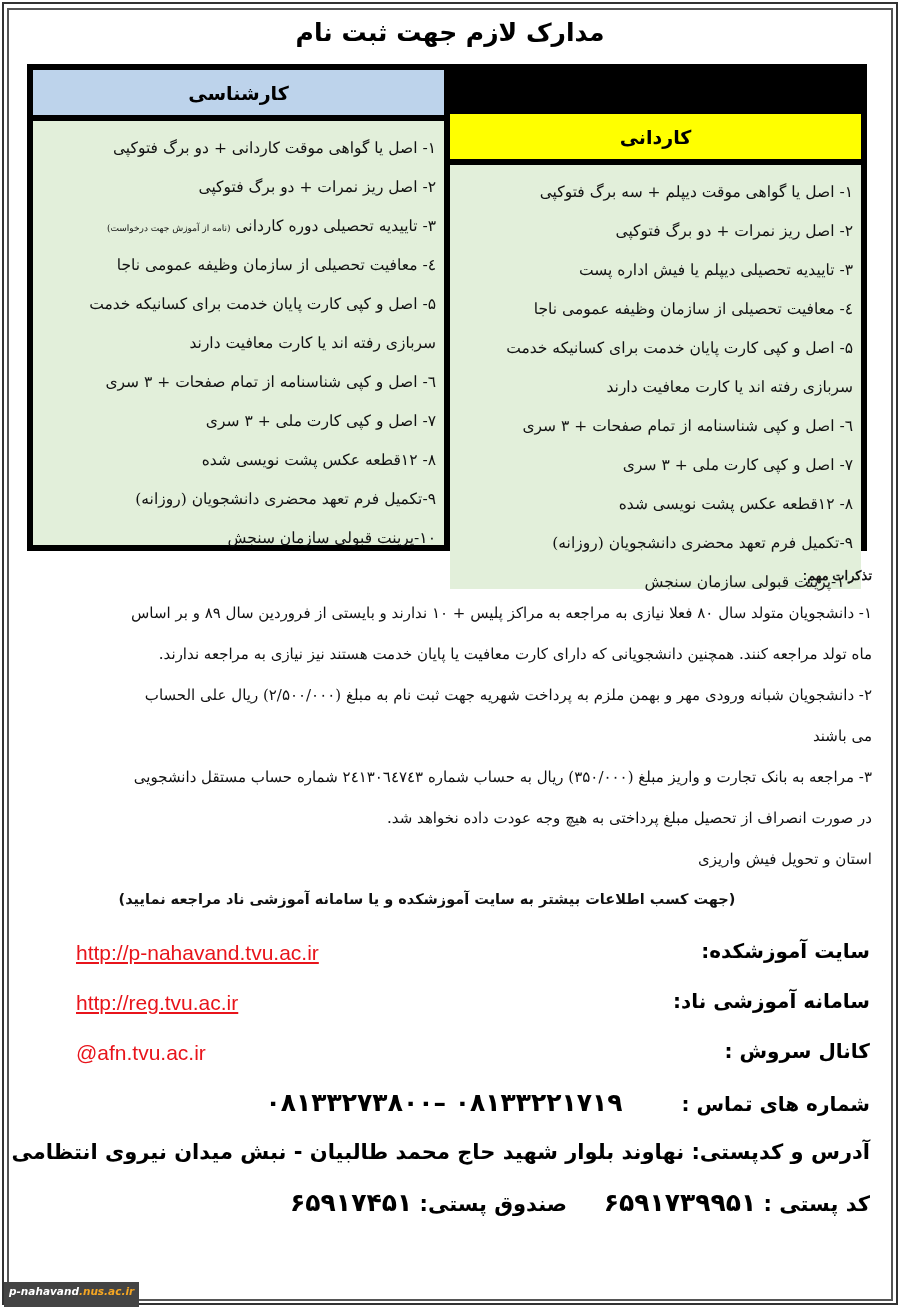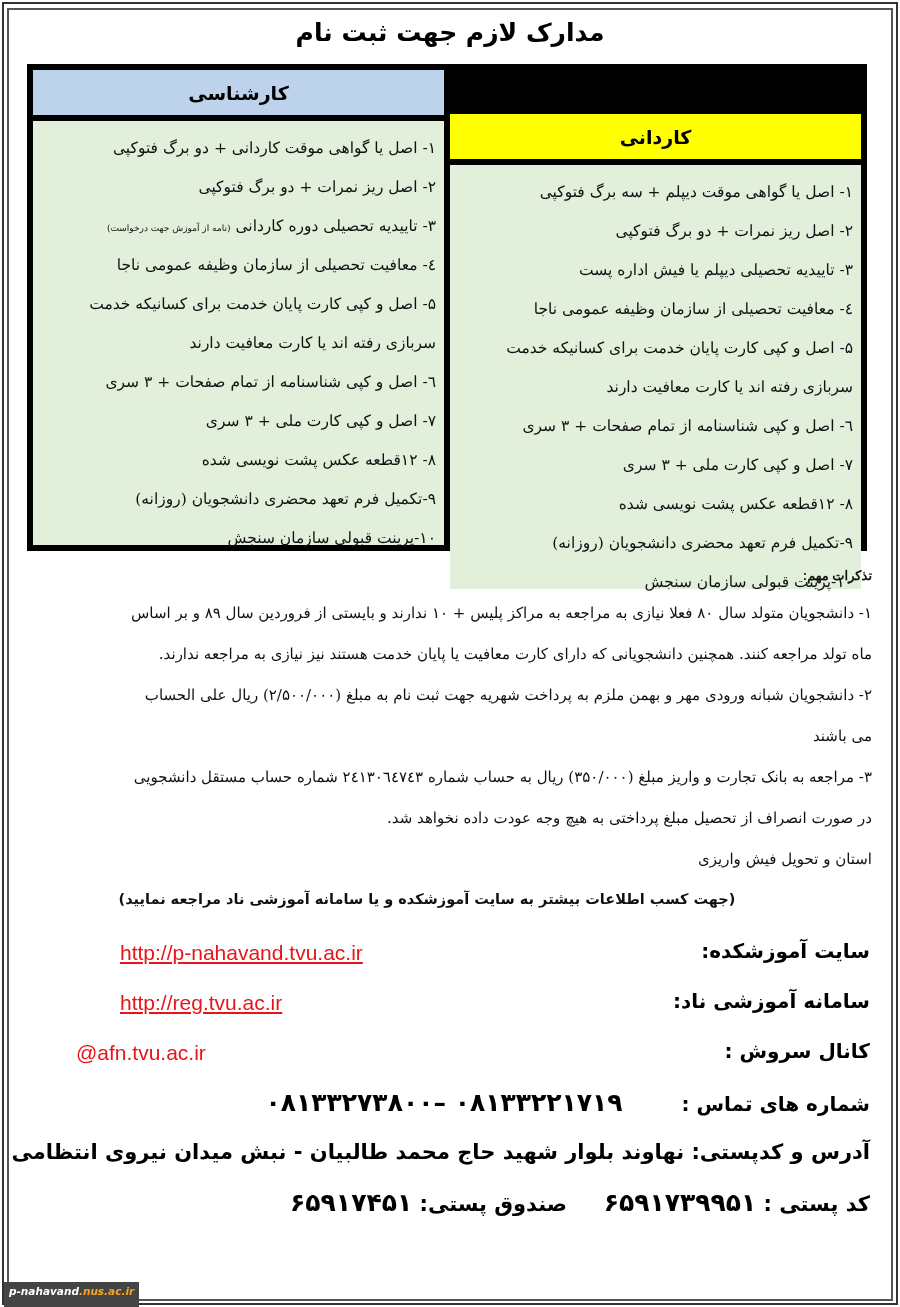--- a/index.html
+++ b/index.html
@@ -67,21 +67,21 @@
     position: relative; height: 50px;
   }
   .contact-label {
     position: absolute; right: 30px; top: 4px;
     font-family: "DejaVu Sans", sans-serif; font-weight: bold; font-size: 20px; color: #000;
   }
   .contact-link {
     position: absolute; left: 76px; top: 6px; direction: ltr;
     font-family: "Liberation Sans", sans-serif; font-size: 21px; color: #e8141b;
   }
-  .contact-link.u { text-decoration: underline; margin-left: 44px; }
+  .contact-link.u { text-decoration: underline; }
 
   .info-line {
     position: absolute; right: 30px; direction: rtl; white-space: nowrap;
     font-family: "DejaVu Sans", sans-serif; font-weight: bold; color: #000;
   }
   .phones { top: 1088px; font-size: 20px; }
   .phones .nums { font-size: 25px; margin-right: 52px; }
   .address { top: 1140px; font-size: 21px; }
   .postal { top: 1188px; font-size: 21px; }
   .postal .num { font-size: 25px; }

